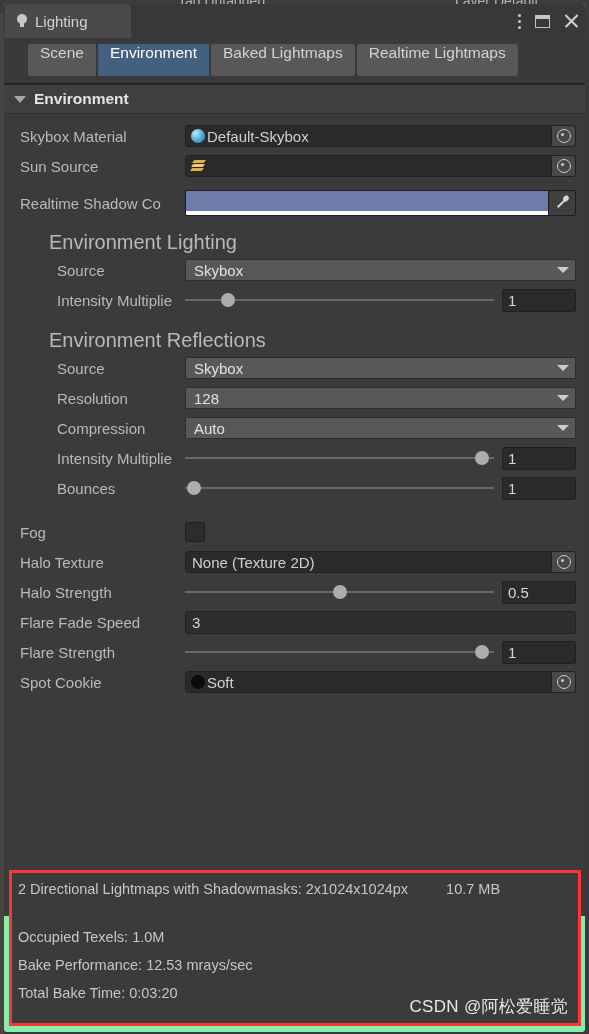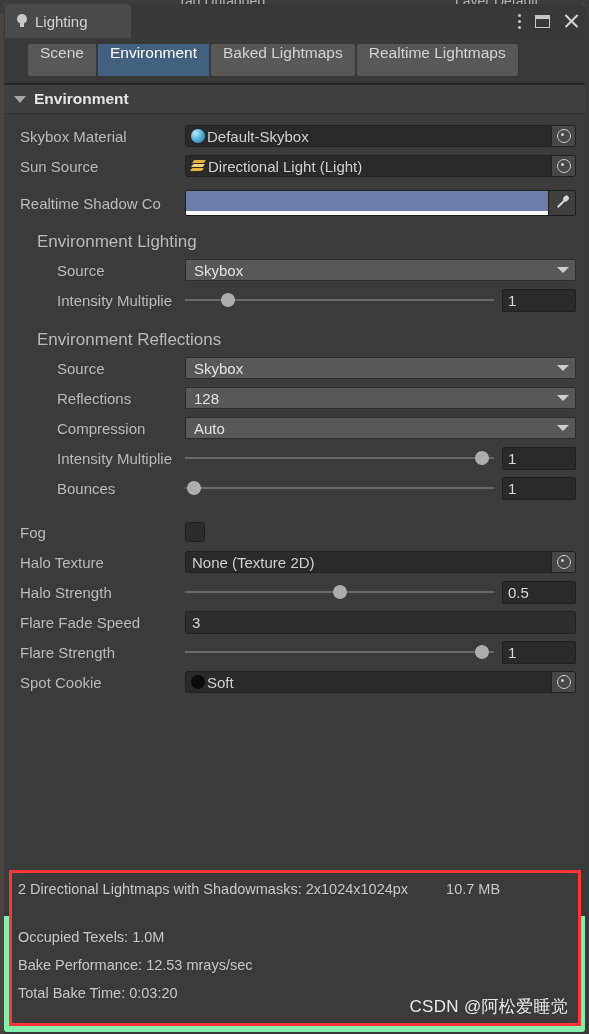--- a/index.html
+++ b/index.html
@@ -207,22 +207,22 @@
     color: #b9b9b9;
     font-size: 15px;
     flex: none;
     white-space: nowrap;
     overflow: hidden;
   }
   .lbl-l1 { width: 181px; padding-left: 16px; box-sizing: border-box; }
   .lbl-l2 { width: 181px; padding-left: 53px; box-sizing: border-box; }
   .group-label {
     color: #b9b9b9;
-    font-size: 17px;
-    padding-left: 33px;
+    font-size: 20px;
+    padding-left: 45px;
   }
 
   .field-area { flex: 1; padding-right: 9px; display: flex; align-items: center; }
 
   
   .objfield {
     flex: 1;
     height: 22px;
     background: #2a2a2a;
     border: 1px solid #212121;
@@ -557,21 +557,20 @@
 
     <div class="row">
       <span class="row-label lbl-l1">Sun Source</span>
       <span class="field-area">
         <span class="objfield">
           <span class="icon-light">
               <i></i>
               <i></i>
               <i></i>
             </span>
-          <span class="ofv">Directional Light (Light)</span>
           <span class="picker">
             <span class="picker-glyph"></span>
           </span>
         </span>
       </span>
     </div>
 
     <div style="height:7px"></div>
 
     <div class="row">
@@ -626,21 +625,21 @@
       <span class="row-label lbl-l2">Source</span>
       <span class="field-area">
         <span class="popup">
           <span class="pv">Skybox</span>
           <span class="caret-down"></span>
         </span>
       </span>
     </div>
 
     <div class="row">
-      <span class="row-label lbl-l2">Reflections</span>
+      <span class="row-label lbl-l2">Resolution</span>
       <span class="field-area">
         <span class="popup">
           <span class="pv">128</span>
           <span class="caret-down"></span>
         </span>
       </span>
     </div>
 
     <div class="row">
       <span class="row-label lbl-l2">Compression</span>

